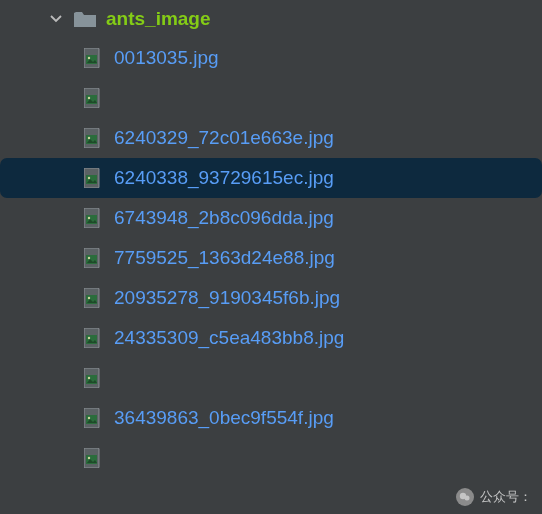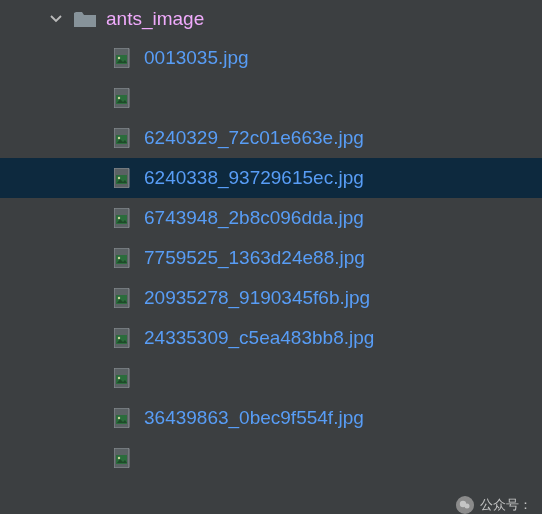--- a/index.html
+++ b/index.html
@@ -12,32 +12,34 @@
       overflow: hidden;
       position: relative;
     }
     .tree { width: 100%; }
     .folder-row {
       display: flex;
       align-items: center;
       height: 38px;
       padding-left: 48px;
       cursor: pointer;
-      color: #f0abfc;
+      color: #84cc16;
+      font-weight: bold;
     }
     .file-row {
       display: flex;
       align-items: center;
       height: 40px;
-      padding-left: 114px;
+      padding-left: 84px;
       cursor: pointer;
       color: #589df6;
     }
     .file-row.selected {
       background: #0d293e;
+      border-radius: 7px;
     }
     .chevron {
       width: 16px;
       height: 16px;
       margin-right: 10px;
       display: inline-flex;
       align-items: center;
       justify-content: center;
     }
     .chevron svg { display: block; }
@@ -56,21 +58,21 @@
       display: inline-flex;
       align-items: center;
       flex-shrink: 0;
     }
     .file-icon svg { display: block; }
     .folder-label { font-size: 19px; }
     .file-label { font-size: 19px; white-space: nowrap; }
     .watermark {
       position: absolute;
       right: 10px;
-      bottom: 0px;
+      bottom: 8px;
       display: flex;
       align-items: flex-start;
       gap: 6px;
       opacity: 0.85;
       font-size: 13px;
       color: #ddd;
     }
     .wm-icon {
       width: 18px;
       height: 18px;

